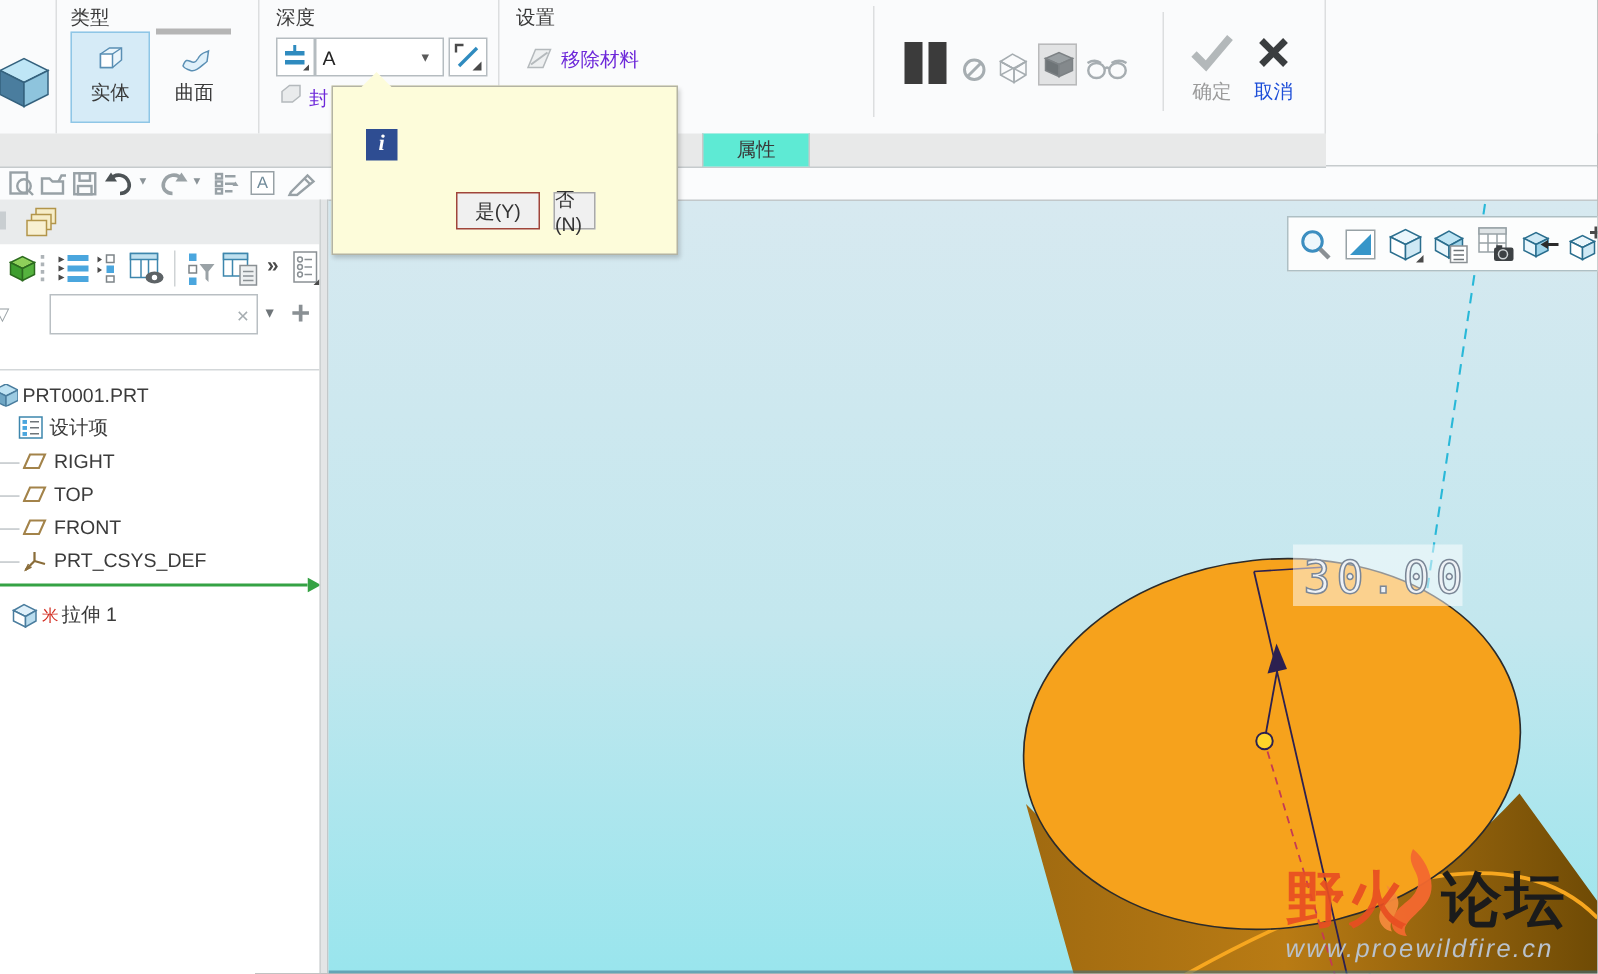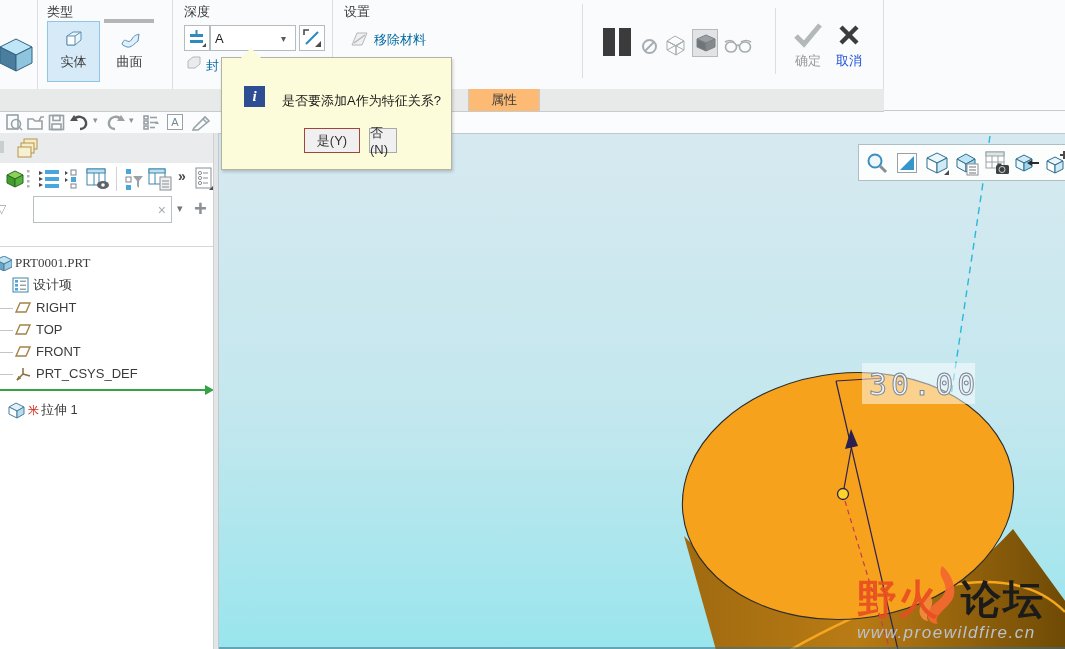--- a/index.html
+++ b/index.html
@@ -8,25 +8,25 @@
        -webkit-font-smoothing:antialiased;}
   .abs{position:absolute;}
   .vsep{position:absolute;width:1px;background:#dcdedf;}
   .grp-label{position:absolute;top:3px;font-size:13px;color:#3a3a3a;}
   .rib-btn{position:absolute;display:flex;flex-direction:column;align-items:center;justify-content:flex-start;
            box-sizing:border-box;border:1px solid transparent;}
   .rib-btn.sel{background:#d6ebf7;border-color:#8fc6e6;}
   .rib-btn .lbl{margin-top:3px;}
   .ctl{position:absolute;box-sizing:border-box;border:1px solid #b5bcc0;background:#fff;
        display:flex;align-items:center;justify-content:center;}
-  .gray-lbl{color:#0369a1;}
+  .gray-lbl{color:#6d28d9;}
   .icon-gray{stroke:#98a1a6;fill:none;stroke-width:1.6;}
   
   #tabbar{position:absolute;left:0;top:89px;width:884px;height:22px;background:#e8e9e9;border-bottom:1px solid #c6cbcd;}
-  #tabbar .tab{position:absolute;left:468px;top:0;width:70px;height:22px;background:#fdba74;
+  #tabbar .tab{position:absolute;left:468px;top:0;width:70px;height:22px;background:#5eead4;
                border-left:1px solid #c9c9c9;border-right:1px solid #c9c9c9;
                display:flex;align-items:center;justify-content:center;color:#3a3a3a;}
   #hline111{position:absolute;left:884px;top:110px;width:181px;height:1px;background:#c6cbcd;}
   
   #qat{position:absolute;left:0;top:112px;width:1065px;height:21px;background:#fbfcfd;}
   .qat-i{position:absolute;top:2px;}
   .abox{position:absolute;box-sizing:border-box;border:1px solid #98a1a6;color:#6f8a99;
         font-size:11px;display:flex;align-items:center;justify-content:center;background:#fff;}
   
   #leftpanel{position:absolute;left:0;top:133px;width:213px;height:516px;background:#fff;}
@@ -304,21 +304,21 @@
     <div id="searchrow">
       <span style="position:absolute;left:-3px;top:6px;color:#9aa2a6;font-size:12px;">▽</span>
       <div id="searchbox">
         <input type="text" style="">
         <span style="color:#a6adb1;font-size:14px;padding:0 5px;">×</span>
       </div>
       <span style="position:absolute;left:177px;top:6px;color:#6f7579;font-size:11px;">▾</span>
       <span style="position:absolute;left:194px;top:0px;color:#8a9094;font-size:22px;font-weight:bold;">+</span>
     </div>
 
-    <div class="tree-row" style="top:119px;font-family:Liberation Serif, serif;">
+    <div class="tree-row" style="top:119px;">
       <svg width="12" height="15" viewBox="0 0 12 15" style="margin-right:3px;">
         <polygon points="-4,4 4,0 12,4 4,8" fill="#bfe3f3" stroke="#4a7d9e"></polygon>
         <polygon points="-4,4 4,8 4,15 -4,11" fill="#6fa6c4" stroke="#4a7d9e"></polygon>
         <polygon points="4,8 12,4 12,11 4,15" fill="#9ccbe2" stroke="#4a7d9e"></polygon>
       </svg>
       <span>PRT0001.PRT</span>
     </div>
     <div class="tree-row" style="top:141px;left:12px;">
       <svg width="17" height="16" viewBox="0 0 17 16" style="margin-right:4px;">
         <rect x="1" y="1" width="15" height="14" fill="#fff" stroke="#3d86ad"></rect>
@@ -485,21 +485,20 @@
       </div>
       <div class="wm-url">www.proewildfire.cn</div>
     </div>
   </div>
 
   <div id="dialog">
     <div class="ptr"></div>
     <div id="dlg-icon">
       <span>i</span>
     </div>
-    <div id="dlg-msg">是否要添加A作为特征关系?</div>
     <div class="dlg-btn" id="btn-yes">
       <span>是(Y)</span>
     </div>
     <div class="dlg-btn" id="btn-no">
       <span>否(N)</span>
     </div>
   </div>
 
 </div>
 

